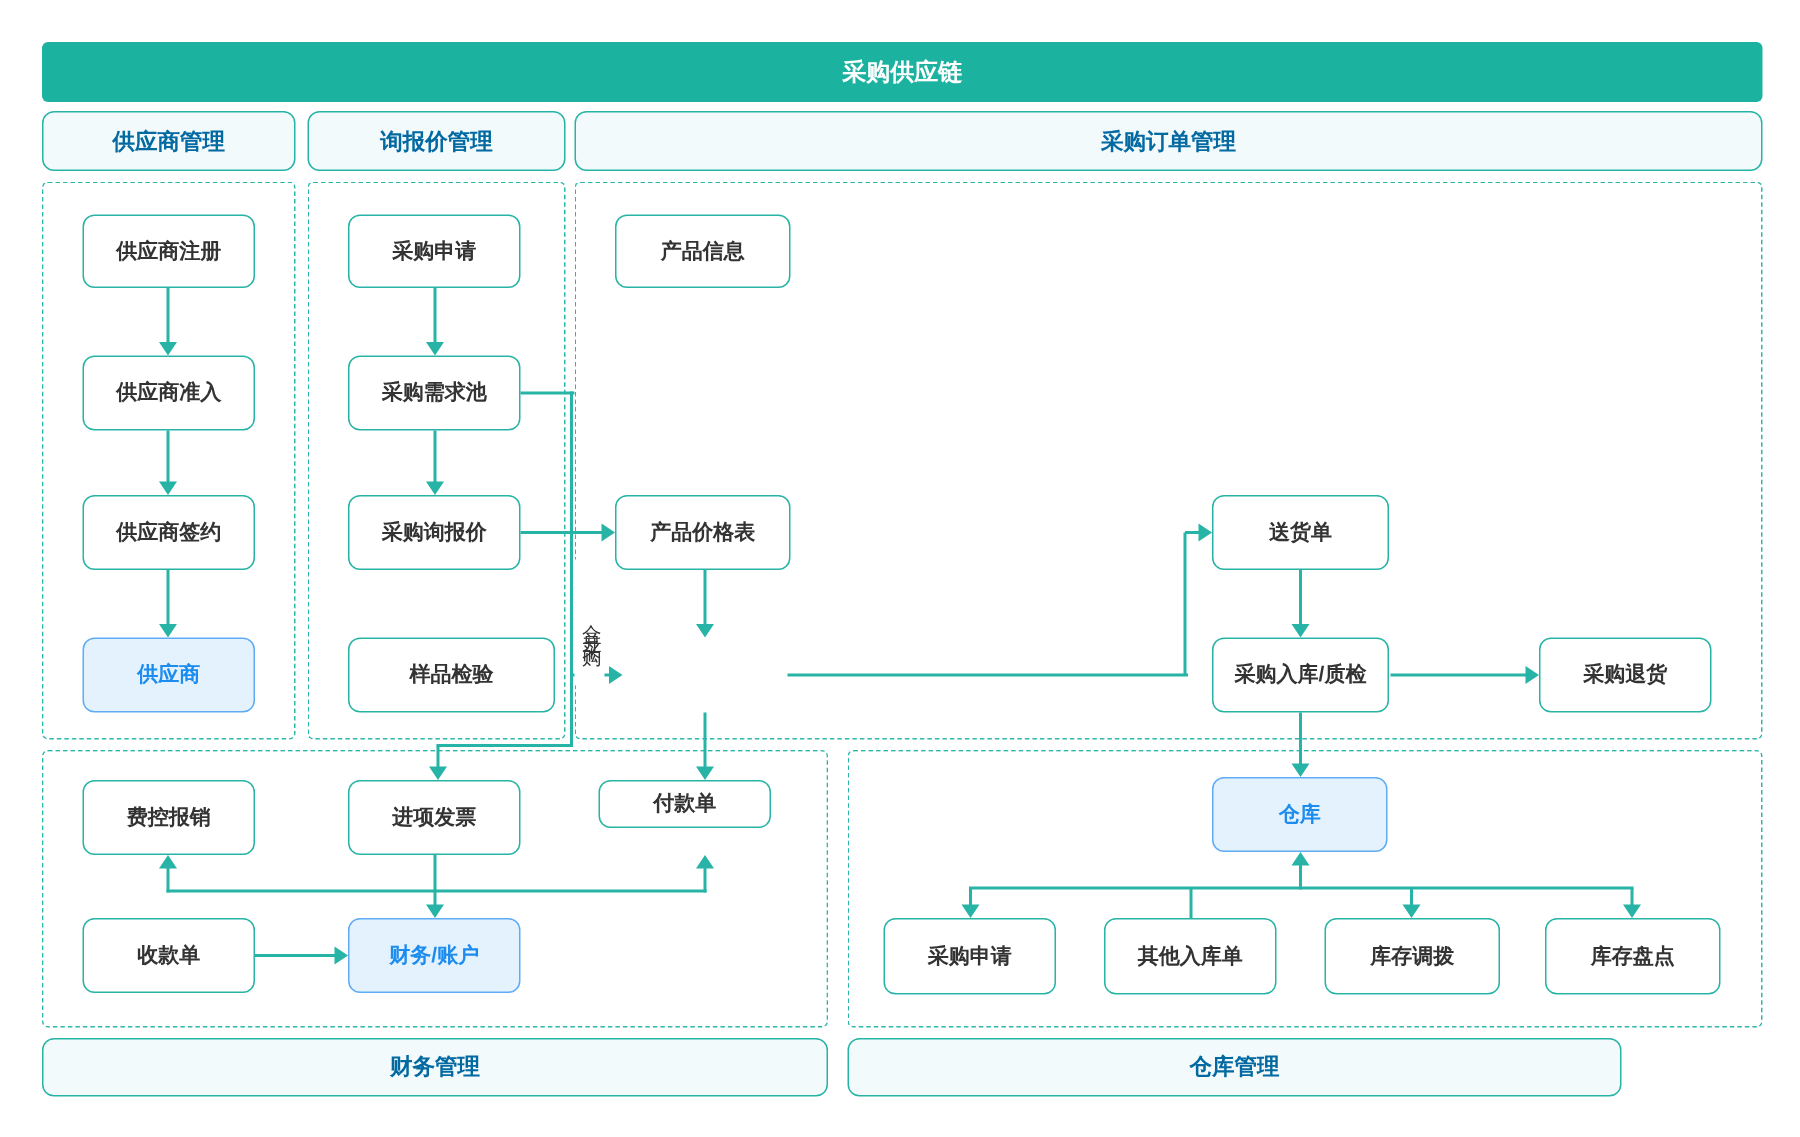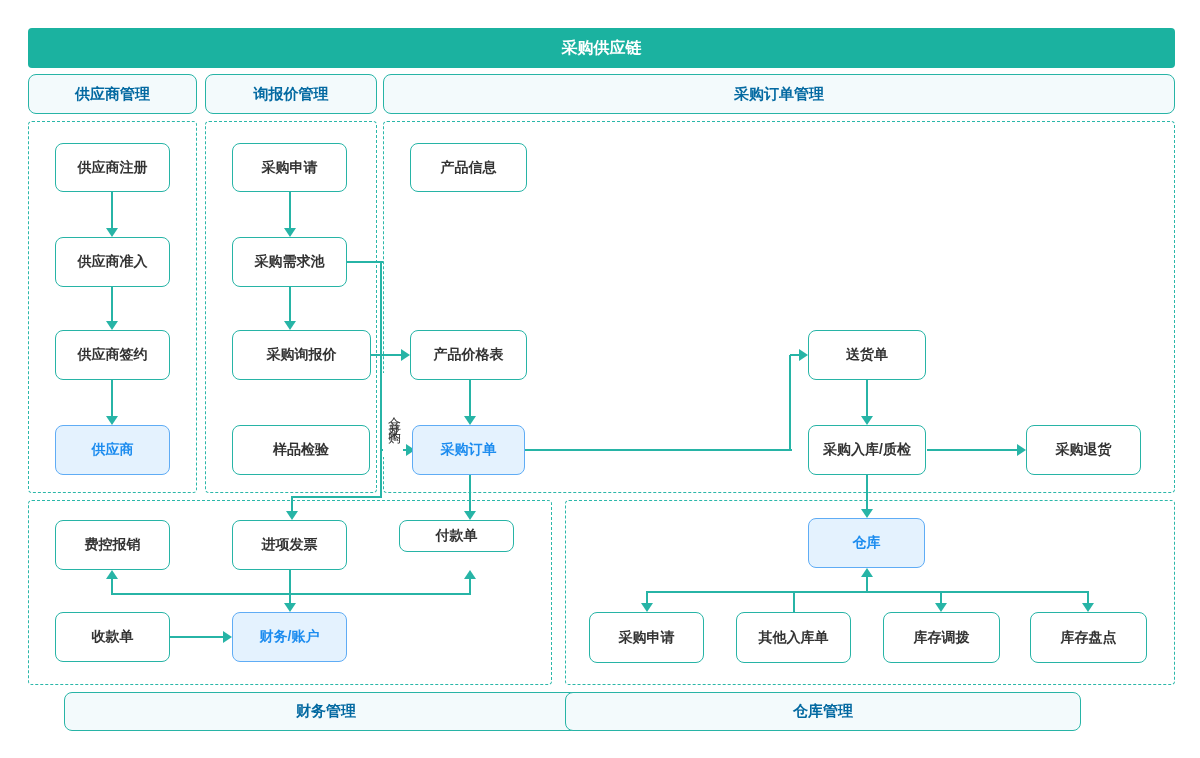--- a/index.html
+++ b/index.html
@@ -36,21 +36,21 @@
 </head>
 <body>
 
 <div id="canvas">
 
   <div class="titlebar" style="left:28px;top:28px;width:1147px;height:40px;">采购供应链</div>
 
   <div class="sechead" style="left:28px;top:74px;width:169px;height:40px;">供应商管理</div>
   <div class="sechead" style="left:205px;top:74px;width:172px;height:40px;">询报价管理</div>
   <div class="sechead" style="left:383px;top:74px;width:792px;height:40px;">采购订单管理</div>
-  <div class="sechead" style="left:28px;top:692px;width:524px;height:39px;margin-left:36px;">财务管理</div>
+  <div class="sechead" style="left:28px;top:692px;width:524px;height:39px;">财务管理</div>
   <div class="sechead" style="left:565px;top:692px;width:516px;height:39px;">仓库管理</div>
 
   <div class="group" style="left:28px;top:121px;width:169px;height:372px;"></div>
   <div class="group" style="left:205px;top:121px;width:172px;height:372px;"></div>
   <div class="group" style="left:383px;top:121px;width:792px;height:372px;"></div>
   <div class="group" style="left:28px;top:500px;width:524px;height:185px;"></div>
   <div class="group" style="left:565px;top:500px;width:610px;height:185px;"></div>
 
   <div class="ln v" style="left:111px;top:192px;height:37px;"></div>
   <div class="ln v" style="left:111px;top:287px;height:36px;"></div>
@@ -108,26 +108,25 @@
 
   <div class="vlabel" style="left:383px;top:373px;height:82px;">合并采购</div>
 
   <div class="node" style="left:55px;top:143px;width:115px;height:49px;">供应商注册</div>
   <div class="node" style="left:55px;top:237px;width:115px;height:50px;">供应商准入</div>
   <div class="node" style="left:55px;top:330px;width:115px;height:50px;">供应商签约</div>
   <div class="node hl" style="left:55px;top:425px;width:115px;height:50px;">供应商</div>
 
   <div class="node" style="left:232px;top:143px;width:115px;height:49px;">采购申请</div>
   <div class="node" style="left:232px;top:237px;width:115px;height:50px;">采购需求池</div>
-  <div class="node" style="left:232px;top:330px;width:139px;height:50px;">采购询报价</div>
+  <div class="node" style="left:232px;top:330px;width:115px;height:50px;">采购询报价</div>
   <div class="node" style="left:232px;top:425px;width:138px;height:50px;">样品检验</div>
 
   <div class="node" style="left:410px;top:143px;width:117px;height:49px;">产品信息</div>
   <div class="node" style="left:410px;top:330px;width:117px;height:50px;">产品价格表</div>
-  <div class="node hl" style="left:412px;top:425px;width:113px;height:50px;">采购订单</div>
 
   <div class="node" style="left:808px;top:425px;width:118px;height:50px;">采购入库/质检</div>
   <div class="node" style="left:808px;top:330px;width:118px;height:50px;">送货单</div>
   <div class="node" style="left:1026px;top:425px;width:115px;height:50px;">采购退货</div>
   <div class="node hl" style="left:808px;top:518px;width:117px;height:50px;">仓库</div>
 
   <div class="node" style="left:55px;top:520px;width:115px;height:50px;">费控报销</div>
   <div class="node" style="left:232px;top:520px;width:115px;height:50px;">进项发票</div>
   <div class="node" style="left:399px;top:520px;width:115px;height:32px;">付款单</div>
   <div class="node" style="left:55px;top:612px;width:115px;height:50px;">收款单</div>

